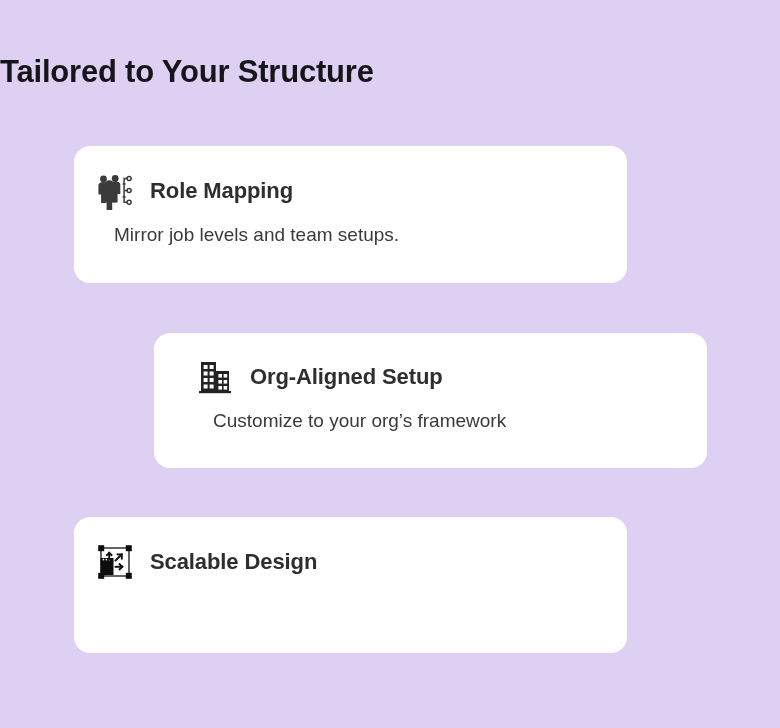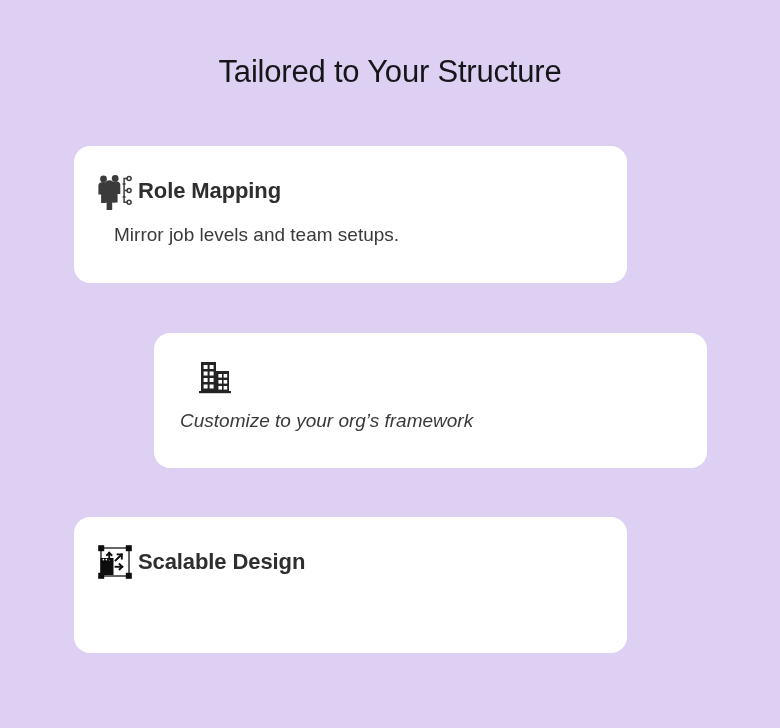--- a/index.html
+++ b/index.html
@@ -12,43 +12,43 @@
     background: #ded0f2;
     font-family: "Liberation Sans", sans-serif;
     overflow: hidden;
     position: relative;
   }
   .page-title {
     position: absolute;
     left: 0;
     top: 54px;
     width: 780px;
-    text-align: center;
+    text-align: left;
     font-size: 31px;
-    font-weight: normal;
+    font-weight: bold;
     color: #16161a;
     letter-spacing: -0.2px;
   }
   .card {
     position: absolute;
     background: #ffffff;
     border-radius: 16px;
     box-sizing: border-box;
   }
   .card-1 { left: 74px;  top: 146px; width: 553px; height: 137px; }
   .card-2 { left: 154px; top: 333px; width: 553px; height: 135px; }
   .card-3 { left: 74px;  top: 517px; width: 553px; height: 136px; padding-left: 8px; }
 
   .card-head {
     position: absolute;
     left: 22px;
     top: 26px;
     display: flex;
     align-items: center;
-    gap: 4px;
+    gap: 16px;
   }
   .card-icon {
     width: 38px;
     height: 38px;
     flex: 0 0 38px;
     display: block;
   }
   .card-icon svg { display: block; }
   .card-title {
     font-size: 22px;
@@ -60,21 +60,21 @@
   .card-desc {
     position: absolute;
     left: 40px;
     top: 78px;
     font-size: 19px;
     font-weight: normal;
     color: #3a3a3a;
     white-space: nowrap;
   }
   .card-2 .card-head { left: 42px; top: 25px; }
-  .card-2 .card-desc { left: 26px; top: 77px; font-style: italic; }
+  .card-2 .card-desc { left: 59px; top: 77px; }
 </style>
 </head>
 <body>
 
 <div class="page-title">Tailored to Your Structure</div>
 
 <div class="card card-1">
   <div class="card-head">
     <span class="card-icon">
       <svg width="38" height="38" viewBox="0 0 38 38" xmlns="http://www.w3.org/2000/svg">
@@ -127,20 +127,21 @@
           <rect x="13.6" y="26.5" width="4" height="4"></rect>
           <rect x="22.4" y="16" width="3.6" height="3.6"></rect>
           <rect x="27.6" y="16" width="3.6" height="3.6"></rect>
           <rect x="22.4" y="22" width="3.6" height="3.6"></rect>
           <rect x="27.6" y="22" width="3.6" height="3.6"></rect>
           <rect x="22.4" y="28" width="3.6" height="3.6"></rect>
           <rect x="27.6" y="28" width="3.6" height="3.6"></rect>
         </g>
       </svg>
     </span>
+    <span class="card-title">Org-Aligned Setup</span>
   </div>
   <div class="card-desc">Customize to your org’s framework</div>
 </div>
 
 <div class="card card-3">
   <div class="card-head">
     <span class="card-icon">
       <svg width="38" height="38" viewBox="0 0 38 38" xmlns="http://www.w3.org/2000/svg">
         <g stroke="#555555" stroke-width="1.8" fill="none">
           <rect x="5" y="5" width="28" height="28"></rect>

